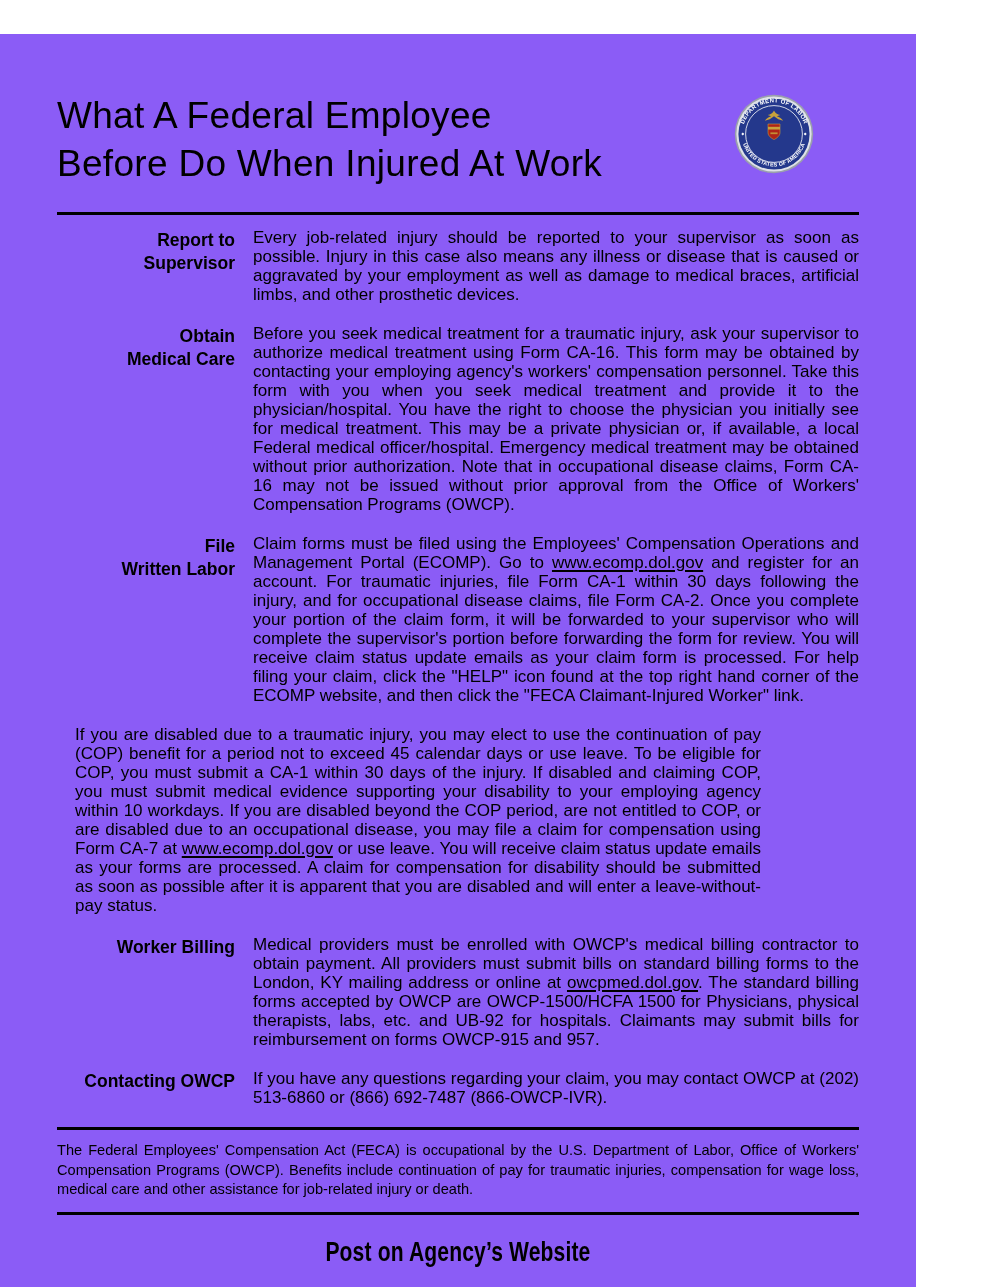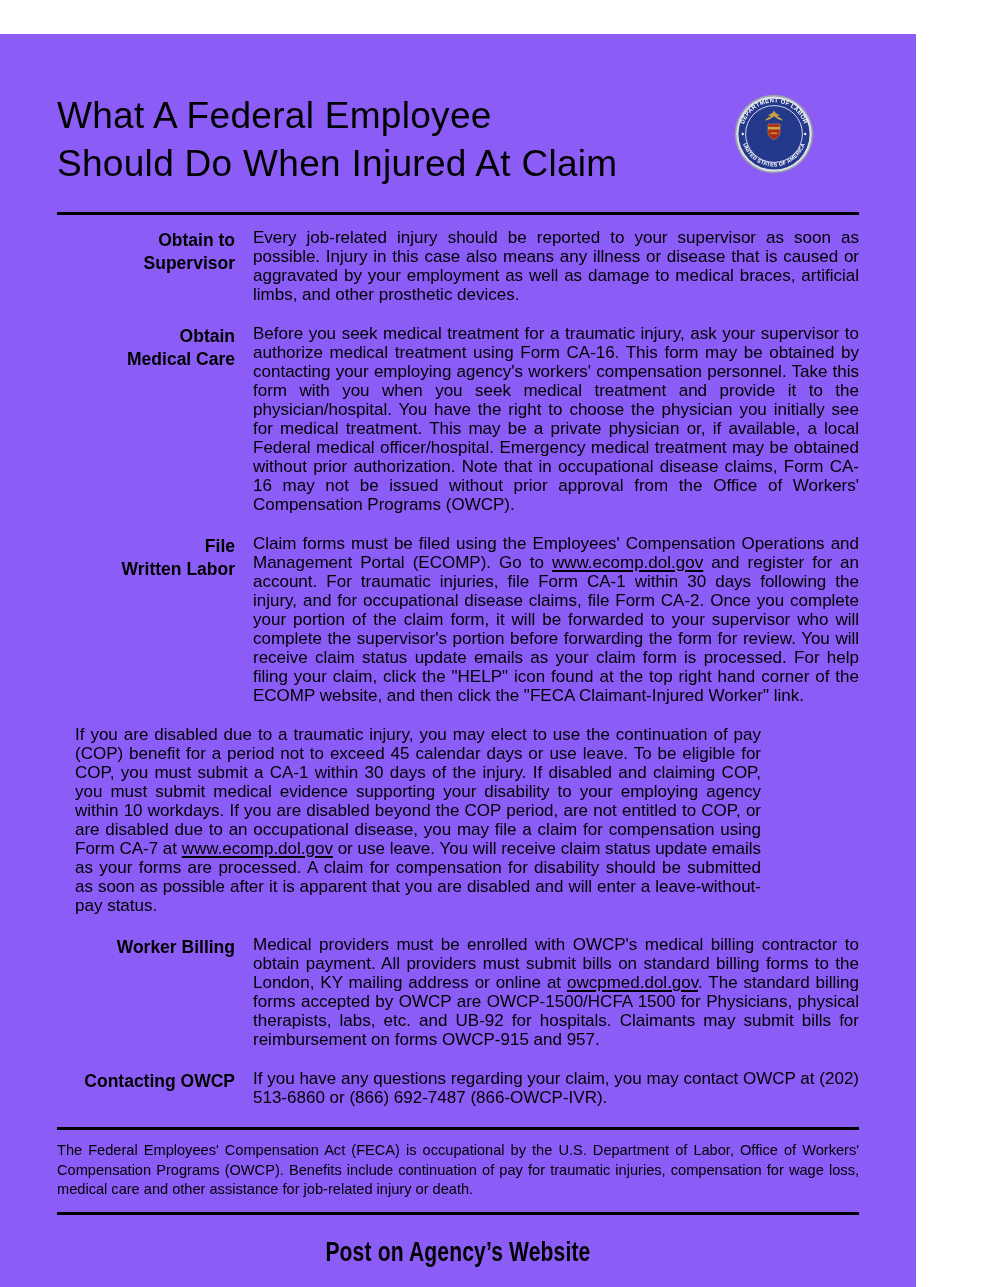--- a/index.html
+++ b/index.html
@@ -72,21 +72,21 @@
 </style>
 </head>
 <body>
 
 <div class="page">
   <div class="content">
 
     <div class="header">
       <h1 class="title" style="margin:0; font-weight:400;">
         <div>What A Federal Employee</div>
-        <div>Should Do When Injured At Claim</div>
+        <div>Before Do When Injured At Work</div>
       </h1>
       <svg class="seal seal-top" viewBox="0 0 100 100" role="img">
         <circle cx="50" cy="50" r="49" fill="#9aa0ac"></circle>
         <circle cx="50" cy="50" r="47" fill="#dfe2e8"></circle>
         <circle cx="50" cy="50" r="44.5" fill="#24388c"></circle>
         <circle cx="50" cy="50" r="35.5" fill="none" stroke="#ffffff" stroke-width="1"></circle>
         <path id="arcTop1" d="M 10.5 50 A 39.5 39.5 0 0 1 89.5 50" fill="none"></path>
         <path id="arcBot1" d="M 9.5 50 A 40.5 40.5 0 0 0 90.5 50" fill="none"></path>
         <text font-size="7.4" fill="#ffffff" letter-spacing="0.4" font-weight="bold" font-family="Liberation Sans, sans-serif">
           <textPath href="#arcTop1" startOffset="50%" text-anchor="middle">DEPARTMENT OF LABOR</textPath>
@@ -105,21 +105,21 @@
           <rect x="45.5" y="48" width="9" height="2.2" opacity="0.85" fill="#c8a23c"></rect>
         </g>
       </svg>
     </div>
 
     <div class="rule rule-title"></div>
 
     <main>
 
       <div class="section">
-        <div class="label">Obtain to
+        <div class="label">Report to
 Supervisor</div>
         <p class="body"><span>Every job-related injury should be reported to your supervisor as soon as possible. Injury in this case also means any illness or disease that is caused or aggravated by your employment as well as damage to medical braces, artificial limbs, and other prosthetic devices.</span></p>
       </div>
 
       <div class="section">
         <div class="label">Obtain
 Medical Care</div>
         <p class="body"><span>Before you seek medical treatment for a traumatic injury, ask your supervisor to authorize medical treatment using Form CA-16. This form may be obtained by contacting your employing agency's workers' compensation personnel. Take this form with you when you seek medical treatment and provide it to the physician/hospital. You have the right to choose the physician you initially see for medical treatment. This may be a private physician or, if available, a local Federal medical officer/hospital. Emergency medical treatment may be obtained without prior authorization. Note that in occupational disease claims, Form CA-16 may not be issued without prior approval from the Office of Workers' Compensation Programs (OWCP).</span></p>
       </div>
 

